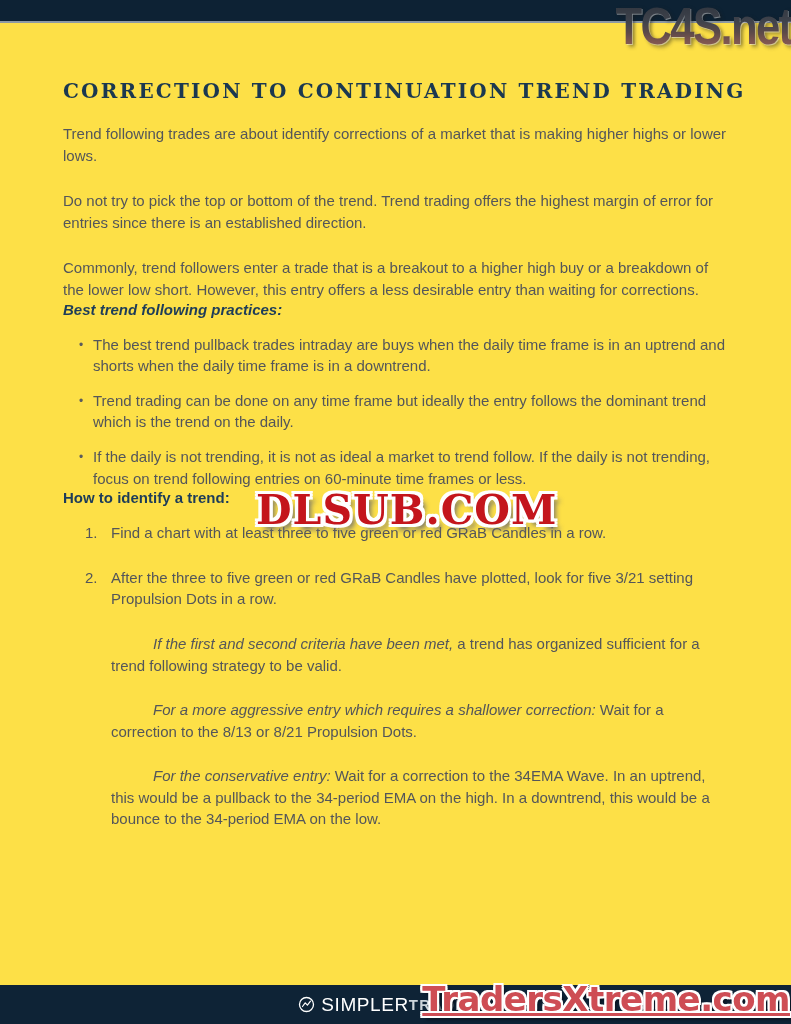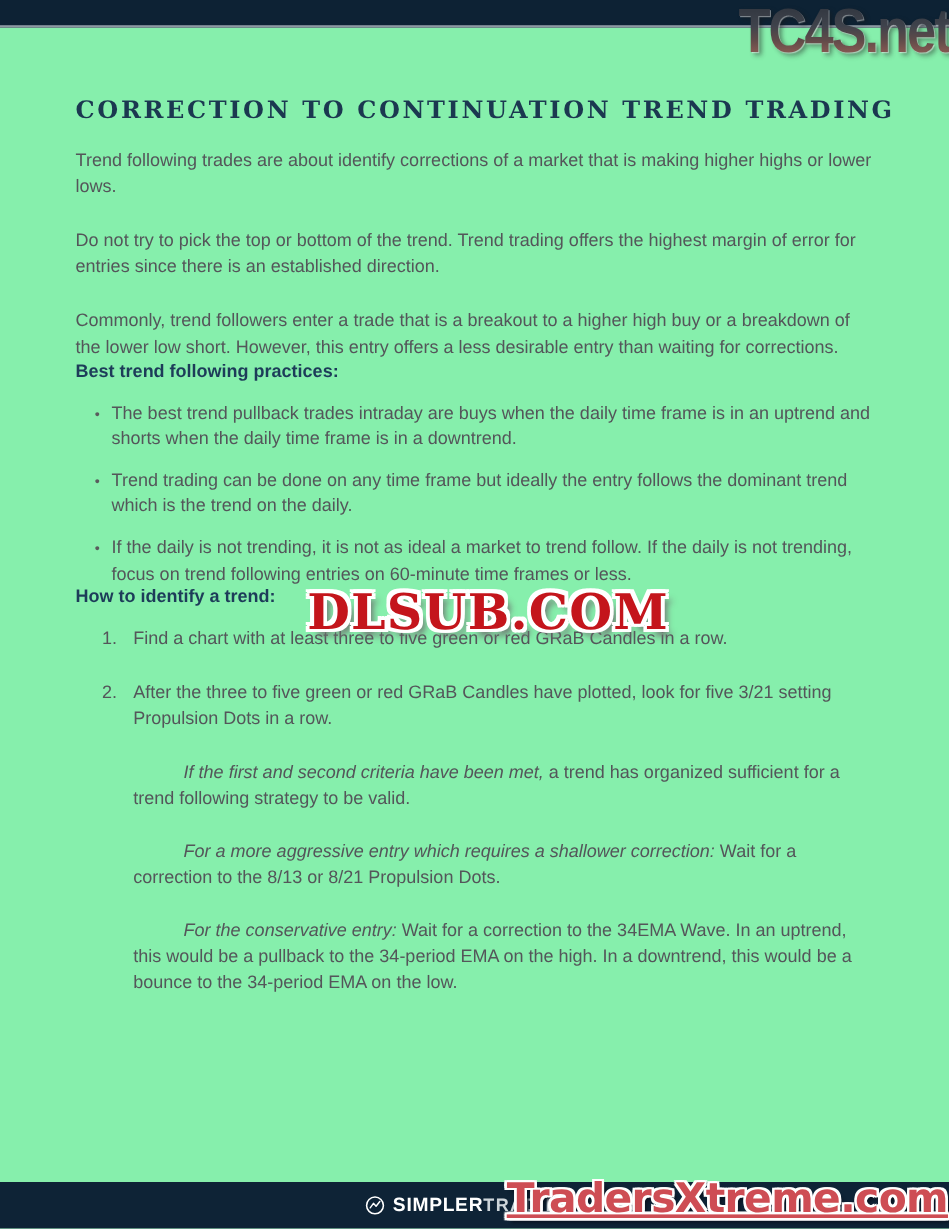--- a/index.html
+++ b/index.html
@@ -1,19 +1,19 @@
 <!DOCTYPE html>
 <html><head>
 <meta charset="utf-8">
 <style>
   html,body{margin:0;padding:0;}
   body{background:#e9e9e9;font-family:"Liberation Sans",sans-serif;}
   .page{
     position:relative;width:791px;height:1024px;margin:0 auto;
-    background:#86efac;overflow:hidden;
+    background:#fde047;overflow:hidden;
   }
 
   
   .topbar{
     position:absolute;top:0;left:0;width:791px;height:21px;
     background:#0d2234;border-bottom:2px solid #8d99a3;z-index:1;
   }
 
   
   .wm-tc4s{
@@ -37,21 +37,21 @@
     font-family:"DejaVu Serif","Liberation Serif",serif;
     font-weight:700;font-size:20px;line-height:26px;
     letter-spacing:2.2px;color:#1b3850;white-space:nowrap;
   }
   p{margin:0;}
   .p1{margin-top:19px;}
   .p2,.p3{margin-top:24px;}
   h2.sec{
     margin:0;font-size:15px;line-height:18px;font-weight:700;color:#1d3c59;
   }
-  .sec-practices{margin-top:31px;}
+  .sec-practices{margin-top:31px;font-style:italic;}
   .sec-identify{margin-top:32px;}
 
   ul.bullets{list-style:none;margin:15px 0 0 0;padding:0;}
   ul.bullets li{position:relative;padding-left:30px;}
   ul.bullets li + li{margin-top:13px;}
   ul.bullets .marker{
     position:absolute;left:16px;top:1px;font-size:12px;color:#5a5b5d;
   }
 
   ol.steps{list-style:none;margin:15px 0 0 0;padding:0;}
@@ -76,21 +76,21 @@
   }
 
   
   .footer{
     position:absolute;left:0;bottom:0;width:791px;height:39px;
     background:#0e2336;z-index:3;
     display:flex;align-items:center;justify-content:center;
   }
   .brand{display:flex;align-items:center;color:#ffffff;}
   .brand svg{margin-right:6px;display:block;}
-  .brand .b{font-weight:700;font-size:16px;letter-spacing:.6px;color:#ffffff;}
+  .brand .b{font-weight:400;font-size:19px;letter-spacing:.6px;color:#ffffff;}
   .brand .l{font-weight:700;font-size:15px;letter-spacing:1.2px;color:#cdd5da;text-align:right;}
   .brand sup{font-size:7px;color:#cdd5da;margin-left:2px;position:relative;top:-5px;}
 
   
   .wm-traders{
     position:absolute;right:1px;top:981px;z-index:7;
     font:700 34px/36px "DejaVu Sans","Liberation Sans",sans-serif;
     letter-spacing:-.5px;color:#ce4d54;white-space:nowrap;
     text-shadow:
       -2px 0 0 #fff,2px 0 0 #fff,0 -2px 0 #fff,0 2px 0 #fff,

